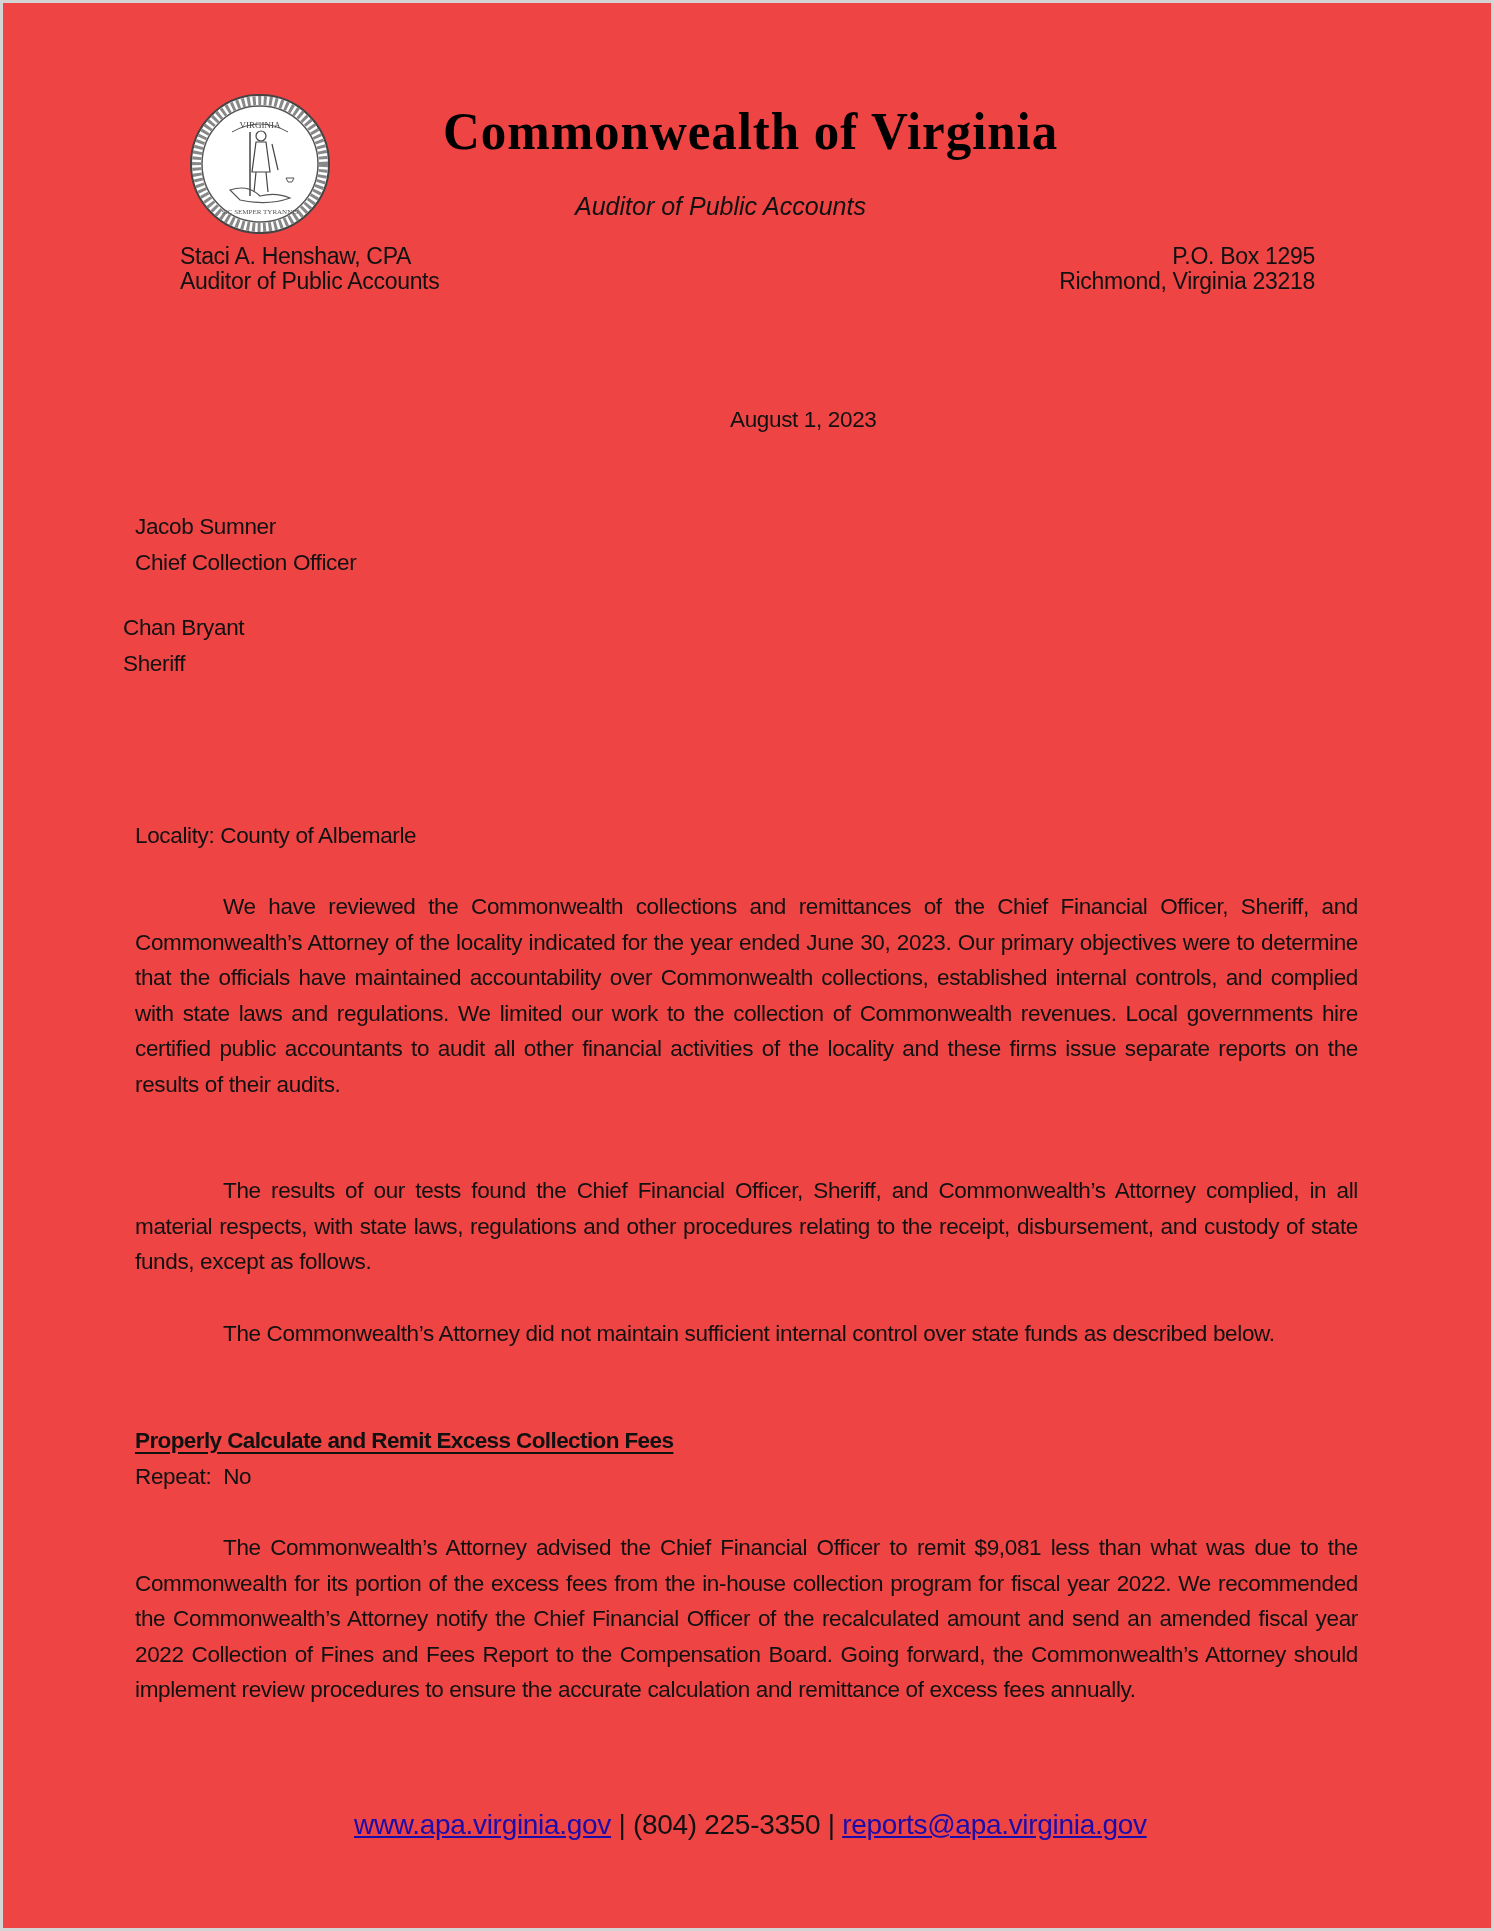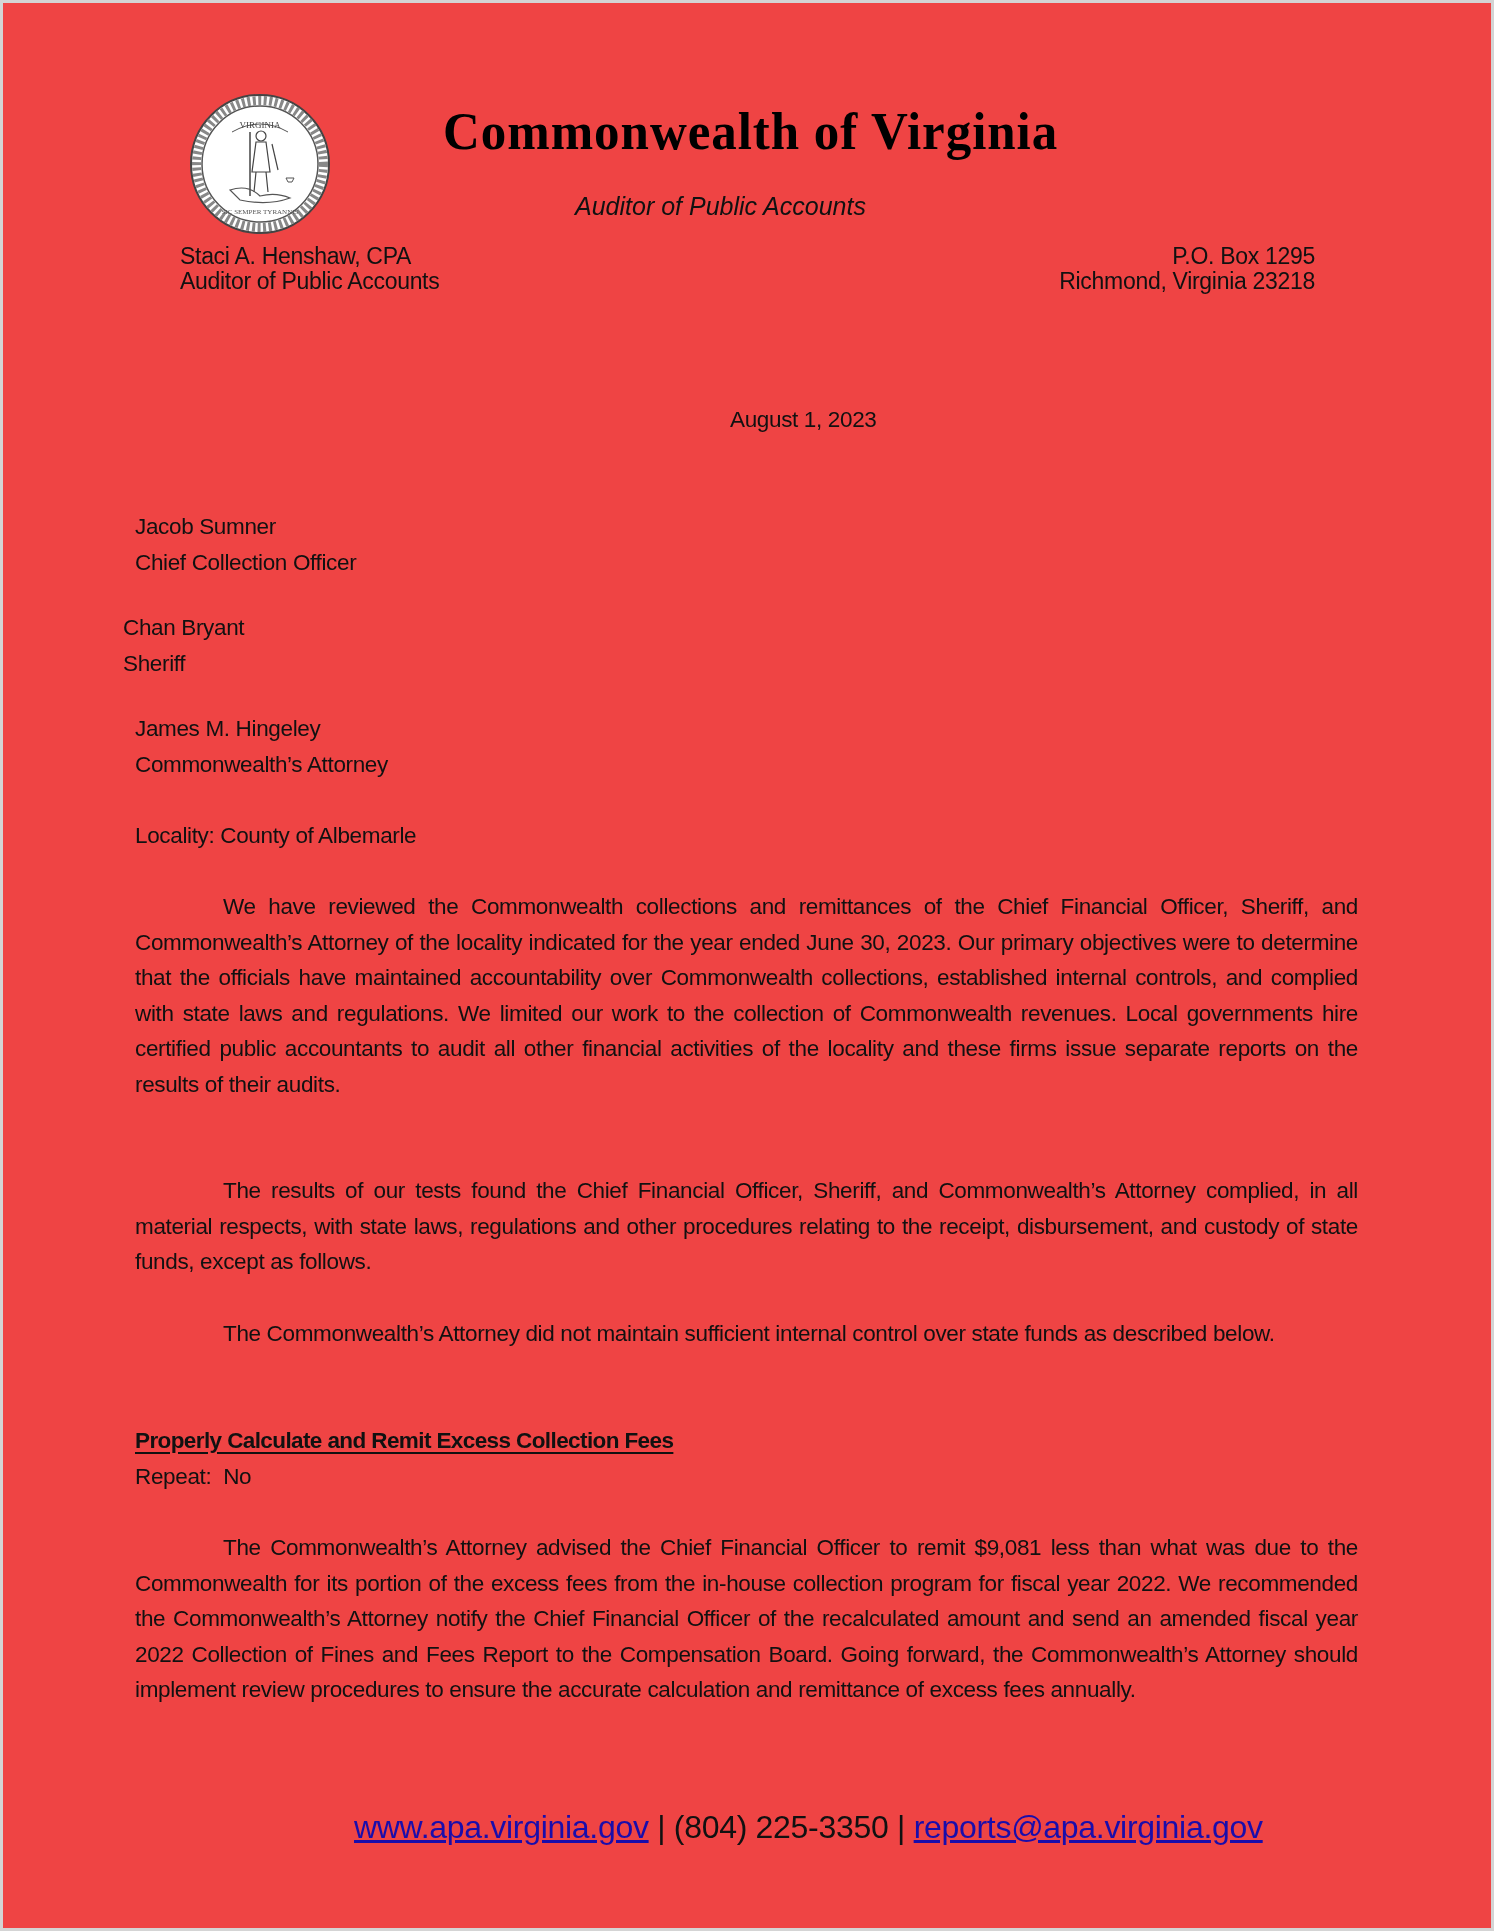--- a/index.html
+++ b/index.html
@@ -9,21 +9,21 @@
   .sans { font-family:"Liberation Sans", "DejaVu Sans", sans-serif; color:#111; }
   .title { font-family:"Liberation Serif", "DejaVu Serif", serif; font-weight:bold; font-size:52px; letter-spacing:1px; color:#000; white-space:nowrap; transform:scaleX(0.98); transform-origin:left; }
   .subtitle { font-style:italic; font-size:25px; white-space:nowrap; }
   .hdr { font-size:23px; line-height:25px; white-space:nowrap; letter-spacing:-0.3px; }
   .hdr.right { text-align:right; }
   .body { font-size:22.5px; line-height:35.6px; letter-spacing:-0.35px; }
   .line { white-space:nowrap; }
   .para { width:1223px; text-align:justify; text-align-last:left; }
   .para .indent { display:inline-block; width:88px; }
   .heading { font-weight:bold; text-decoration:underline; text-underline-offset:4px; white-space:nowrap; letter-spacing:-0.6px; }
-  .footer { font-size:32px; white-space:nowrap; letter-spacing:-0.3px; }
+  .footer { font-size:28px; white-space:nowrap; letter-spacing:-0.3px; }
   .footer a { color:#1a0dab; text-decoration:underline; }
   .seal svg { display:block; }
 </style>
 </head>
 <body>
 
 <div class="page">
 
   <div class="abs seal" style="left:185px; top:89px;">
     <svg width="144" height="144" viewBox="0 0 144 144">
@@ -60,24 +60,20 @@
   <div class="abs sans body line" style="left:727px; top:399px;">August 1, 2023</div>
 
   <div class="abs sans body" style="left:132px; top:506px;">
     <div class="line">Jacob Sumner</div>
     <div class="line">Chief Collection Officer</div>
   </div>
   <div class="abs sans body" style="left:120px; top:607px;">
     <div class="line">Chan Bryant</div>
     <div class="line">Sheriff</div>
   </div>
-  <div class="abs sans body" style="left:132px; top:708px;">
-    <div class="line">James M. Hingeley</div>
-    <div class="line">Commonwealth’s Attorney</div>
-  </div>
 
   <div class="abs sans body line" style="left:132px; top:815px;">Locality: County of Albemarle</div>
 
   <div class="abs sans body para" style="left:132px; top:886px;">
     <span class="indent"></span><span>We have reviewed the Commonwealth collections and remittances of the Chief Financial Officer, Sheriff, and Commonwealth’s Attorney of the locality indicated for the year ended June 30, 2023.  Our primary objectives were to determine that the officials have maintained accountability over Commonwealth collections, established internal controls, and complied with state laws and regulations. We limited our work to the collection of Commonwealth revenues.  Local governments hire certified public accountants to audit all other financial activities of the locality and these firms issue separate reports on the results of their audits.</span>
   </div>
 
   <div class="abs sans body para" style="left:132px; top:1313px;">
     <span class="indent"></span><span>The Commonwealth’s Attorney did not maintain sufficient internal control over state funds as described below.</span>
   </div>

